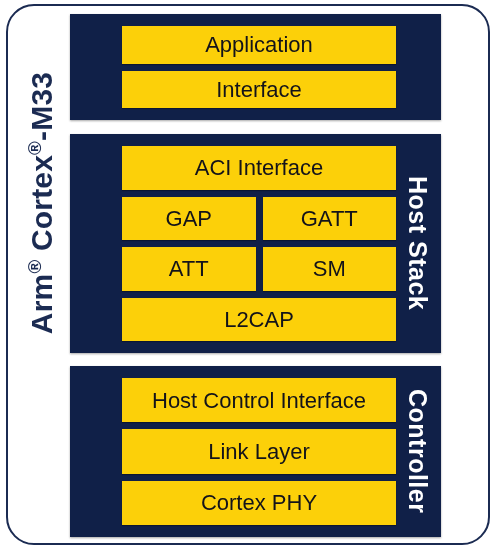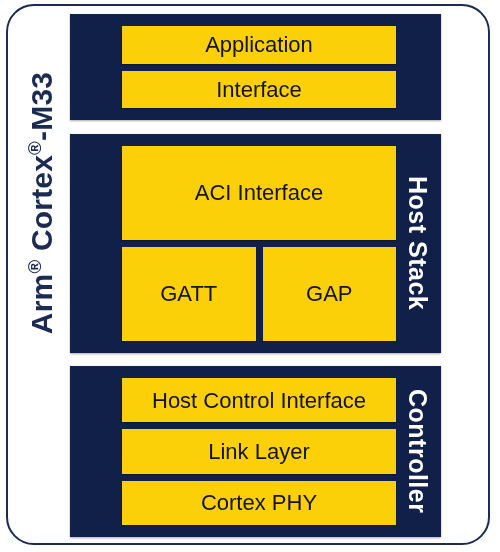--- a/index.html
+++ b/index.html
@@ -145,22 +145,29 @@
       </div>
     </div>
   </div>
 
   <div class="panel" id="panel-host">
     <div class="rows">
       <div class="row">
         <div class="block">ACI Interface</div>
       </div>
       <div class="row">
+        <div class="block">GAP</div>
         <div class="block">GATT</div>
-        <div class="block">GAP</div>
+      </div>
+      <div class="row">
+        <div class="block">ATT</div>
+        <div class="block">SM</div>
+      </div>
+      <div class="row">
+        <div class="block">L2CAP</div>
       </div>
     </div>
     <div class="panel-side-label">
       <span>Host Stack</span>
     </div>
   </div>
 
   <div class="panel" id="panel-controller">
     <div class="rows">
       <div class="row">

